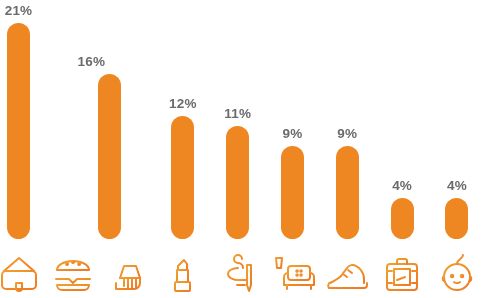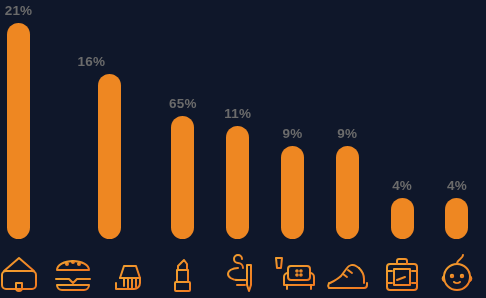--- a/index.html
+++ b/index.html
@@ -2,21 +2,21 @@
 <html><head>
 <meta charset="utf-8">
 <title>Category Percentage Bar Chart</title>
 <style>
   html,body{margin:0;padding:0;background:#000;}
   body{
     width:486px;height:298px;overflow:hidden;
     font-family:"Liberation Sans","DejaVu Sans",sans-serif;
     position:relative;
   }
-  #chart-root{position:absolute;inset:0;background:#0f172a;text-decoration:underline;}
+  #chart-root{position:absolute;inset:0;background:#ffffff;text-decoration:underline;}
 
   .plot{position:absolute;left:0;top:0;width:486px;height:298px;}
 
   .bar-group{position:absolute;bottom:59px;width:23px;}
   .bar{
     width:23px;
     background:#ee8722;
     border-radius:11.5px;
     box-sizing:border-box;
   }
@@ -53,21 +53,21 @@
       <div class="bar-group" style="left: 7px; height: 216px;">
         <div class="bar" title="Bags / Basket 21%" style="height: 216px; background: rgb(238, 135, 34);"></div>
         <div class="bar-label" style="color: rgb(107, 107, 107); bottom: 220px;">21%</div>
       </div>
       <div class="bar-group" style="left: 61.8px; height: 165px; padding-left: 36px;">
         <div class="bar" title="Food &amp; Burgers 16%" style="height: 165px; background: rgb(238, 135, 34);"></div>
         <div class="bar-label" style="color: rgb(107, 107, 107); bottom: 169px;">16%</div>
       </div>
       <div class="bar-group" style="left: 171.4px; height: 123px;">
         <div class="bar" title="Lipstick / Cosmetics 12%" style="height: 123px; background: rgb(238, 135, 34);"></div>
-        <div class="bar-label" style="color: rgb(107, 107, 107); bottom: 127px;">65%</div>
+        <div class="bar-label" style="color: rgb(107, 107, 107); bottom: 127px;">12%</div>
       </div>
       <div class="bar-group" style="left: 226.2px; height: 113px;">
         <div class="bar" title="Sewing / Craft Supplies 11%" style="height: 113px; background: rgb(238, 135, 34);"></div>
         <div class="bar-label" style="color: rgb(107, 107, 107); bottom: 117px;">11%</div>
       </div>
       <div class="bar-group" style="left: 281px; height: 93px;">
         <div class="bar" title="Furniture &amp; Lamps 9%" style="height: 93px; background: rgb(238, 135, 34);"></div>
         <div class="bar-label" style="color: rgb(107, 107, 107); bottom: 97px;">9%</div>
       </div>
       <div class="bar-group" style="left: 335.8px; height: 93px;">

